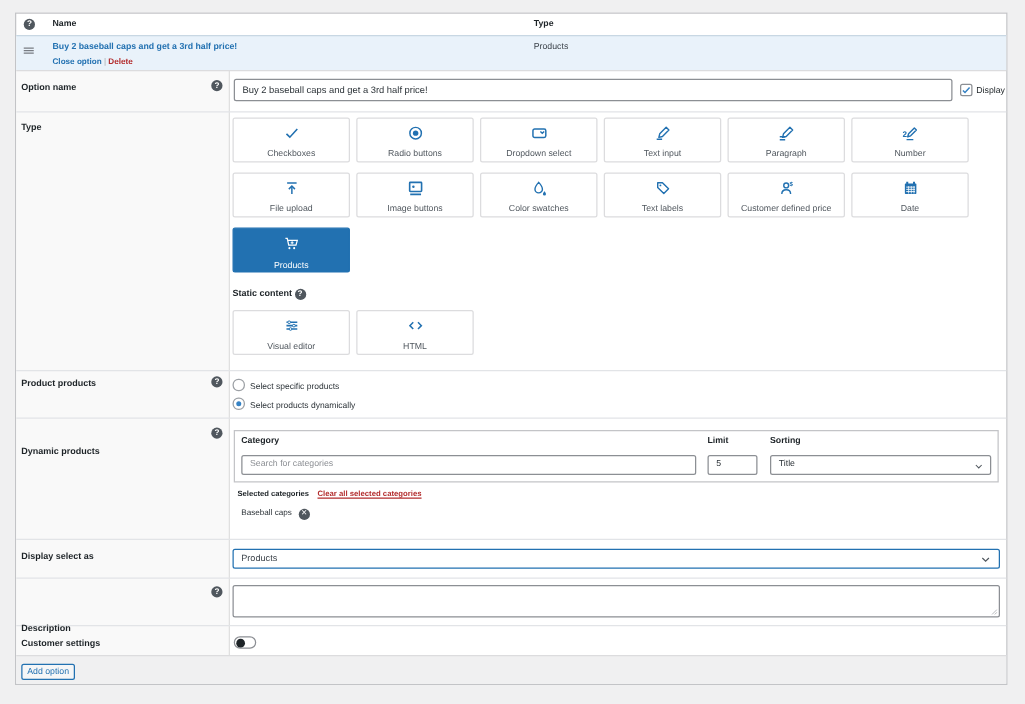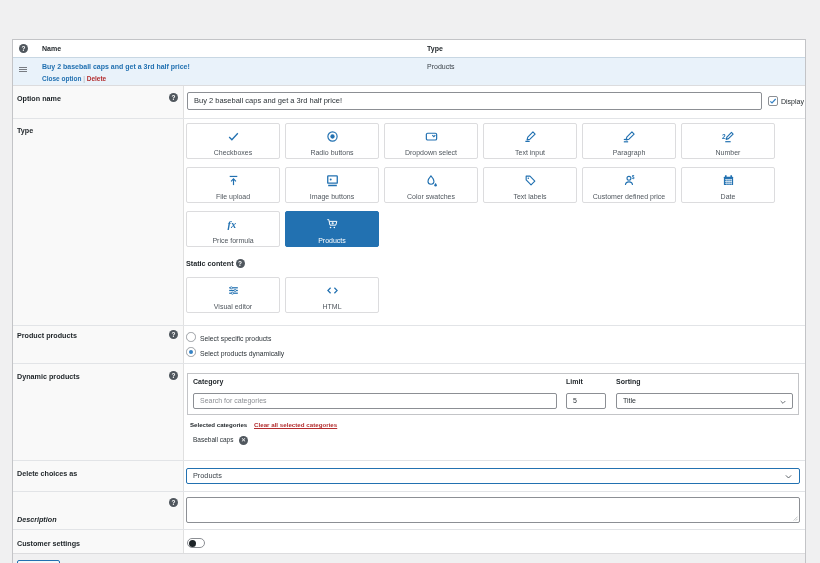--- a/index.html
+++ b/index.html
@@ -1,17 +1,17 @@
 <!DOCTYPE html>
 <html><head>
 <meta charset="utf-8">
 <style>
 * { margin:0; padding:0; box-sizing:border-box; }
 html,body { width:820px; height:563px; background:#f0f0f1; font-family:"Liberation Sans",sans-serif; position:relative; overflow:hidden; }
-.abs { position:absolute;margin-top:29px; }
+.abs { position:absolute; }
 .panel { left:12px; top:10px; width:794px; height:538px; background:#fff; border:1px solid #c3c4c7; }
 .hline { height:1px; background:#e2e4e7; left:13px; width:792px; }
 .labelcol { left:13px; top:56px; width:171px; height:468px; background:#f9f9f9; border-right:1px solid #e0e0e0; }
 .bluerow { left:13px; top:28px; width:792px; height:28px; background:#e9f2fa; }
 .b { font-weight:bold; color:#1d2327; }
 .t73 { font-size:7px; line-height:9px; }
 .t7 { font-size:6.5px; line-height:9px; }
 .lab { font-size:7.2px; line-height:9px; font-weight:bold; color:#1d2327; left:17px; }
 .qi { display:block; width:9px; height:9px; border-radius:50%; background:#50575e; color:#fff; font-size:6.5px; font-weight:bold; text-align:center; line-height:9px; }
 .link { color:#2271b1; }
@@ -121,23 +121,20 @@
         <circle cx="11" cy="8" r="3.6" fill="none" stroke="#2271b1" stroke-width="2.1"></circle>
         <path d="M4.5 20.5c0-3.8 2.8-6 6.5-6s6.5 2.2 6.5 6" fill="none" stroke="#2271b1" stroke-width="2.1"></path>
         <text x="16" y="8.5" font-size="9" font-weight="bold" fill="#2271b1" font-family="Liberation Sans">$</text>
       </svg><div class="tl">Customer defined price</div></div>
   <div class="tbtn"><svg width="13" height="13" viewBox="0 0 24 24">
         <path d="M7 2.5v4M17 2.5v4" stroke="#2271b1" stroke-width="3"></path>
         <rect x="3.5" y="5" width="17" height="15.5" rx="1" fill="#2271b1"></rect>
         <path d="M5.5 10.5h13M5.5 13.8h13M5.5 17.1h13" stroke="#fff" stroke-width="1.3"></path>
         <path d="M9 9v11M13 9v11M17 9v11" stroke="#fff" stroke-width="1.1"></path>
       </svg><div class="tl">Date</div></div>
-  <div class="tbtn"><svg width="15" height="13" viewBox="0 0 26 24">
-        <text x="2" y="18.5" font-size="19" font-style="italic" font-weight="bold" fill="#2271b1" font-family="Liberation Serif">fx</text>
-      </svg><div class="tl">Price formula</div></div>
   <div class="tbtn sel"><svg width="14" height="14" viewBox="0 0 24 24">
         <path d="M4 4.5h2.5l2 9.5h10l1.8-6.5H7.5" fill="none" stroke="#fff" stroke-width="1.7"></path>
         <path d="M11.2 10.7h4M13.2 8.7v4" stroke="#fff" stroke-width="1.4"></path>
         <circle cx="9.5" cy="18" r="1.4" fill="#fff"></circle>
         <circle cx="16" cy="18" r="1.4" fill="#fff"></circle>
       </svg><div class="tl">Products</div></div>
 </div>
 <div class="abs lab" style="left:186px; top:230px;">Static content <span class="qi" style="display:inline-block; vertical-align:0px;">?</span></div>
 <div class="abs" style="left:186px; top:248px; display:flex; column-gap:5px;">
   <div class="tbtn"><svg width="13" height="13" viewBox="0 0 24 24">
@@ -160,43 +157,43 @@
   </div>
 <div class="abs" style="left:186px; top:303px;">
     <span class="radio"></span>
   </div>
 <div class="abs" style="left:200px; top:305px; color:#2c3338; font-size:6.8px; line-height:9px;">Select specific products</div>
 <div class="abs" style="left:186px; top:318px;">
     <span class="radio on"></span>
   </div>
 <div class="abs" style="left:200px; top:320px; color:#2c3338; font-size:6.8px; line-height:9px;">Select products dynamically</div>
 
-<div class="abs lab" style="top:343px;">Dynamic products</div>
+<div class="abs lab" style="top:356px;">Dynamic products</div>
 <div class="abs" style="left:169px; top:342px;">
     <span class="qi">?</span>
   </div>
 <div class="abs" style="left:187px; top:344px; width:612px; height:42px; border:1px solid #c3c4c7;"></div>
 <div class="abs b" style="left:193px; top:349px; font-size:7px; line-height:8px;">Category</div>
 <div class="abs b" style="left:566px; top:349px; font-size:7px; line-height:8px;">Limit</div>
 <div class="abs b" style="left:616px; top:349px; font-size:7px; line-height:8px;">Sorting</div>
 <div class="abs inp" style="left:193px; top:364px; width:364px; height:16px; line-height:14px; color:#8c8f94; font-size:7px;">Search for categories</div>
 <div class="abs inp" style="left:566px; top:364px; width:40px; height:16px; line-height:14px; font-size:7px;">5</div>
 <div class="abs inp" style="left:616px; top:364px; width:177px; height:16px; line-height:14px; font-size:7px;">Title<svg width="8" height="8" viewBox="0 0 24 24" style="position:absolute; right:5px; top:4px;">
       <path d="M5 9l7 7 7-7" fill="none" stroke="#50575e" stroke-width="2.5"></path>
     </svg></div>
 <div class="abs b" style="left:190px; top:391px; font-size:6.1px; line-height:9px;">Selected categories</div>
 <div class="abs b" style="left:254px; top:391px; font-size:6.2px; line-height:9px;"><span class="red" style="text-decoration:underline;">Clear all selected categories</span></div>
 <div class="abs t7" style="left:193px; top:406px; color:#2c3338;">Baseball caps&nbsp;&nbsp; <span class="xcirc">✕</span></div>
 
-<div class="abs lab" style="top:440px;">Delete choices as</div>
+<div class="abs lab" style="top:440px;">Display select as</div>
 <div class="abs" style="left:186px; top:439px; width:614px; height:16px; border:1px solid #2271b1; border-radius:2px; background:#fff; font-size:7.3px; line-height:14px; color:#3c434a; padding:0 6px;">Products<svg width="9" height="9" viewBox="0 0 24 24" style="position:absolute; right:6px; top:3px;">
       <path d="M5 9l7 7 7-7" fill="none" stroke="#50575e" stroke-width="2.5"></path>
     </svg></div>
 
-<div class="abs lab" style="top:486px;font-style:italic;">Description</div>
+<div class="abs lab" style="top:498px;">Description</div>
 <div class="abs" style="left:169px; top:469px;">
     <span class="qi">?</span>
   </div>
 <div class="abs" style="left:186px; top:468px; width:614px; height:26px; border:1px solid #8c8f94; border-radius:2px; background:#fff;">
 <svg width="7" height="7" viewBox="0 0 16 16" style="position:absolute; right:1px; bottom:1px;">
       <path d="M15 6L6 15M15 11l-4 4" stroke="#a7aaad" stroke-width="1.5"></path>
     </svg>
 </div>
 
 <div class="abs lab" style="top:510px;">Customer settings</div>

